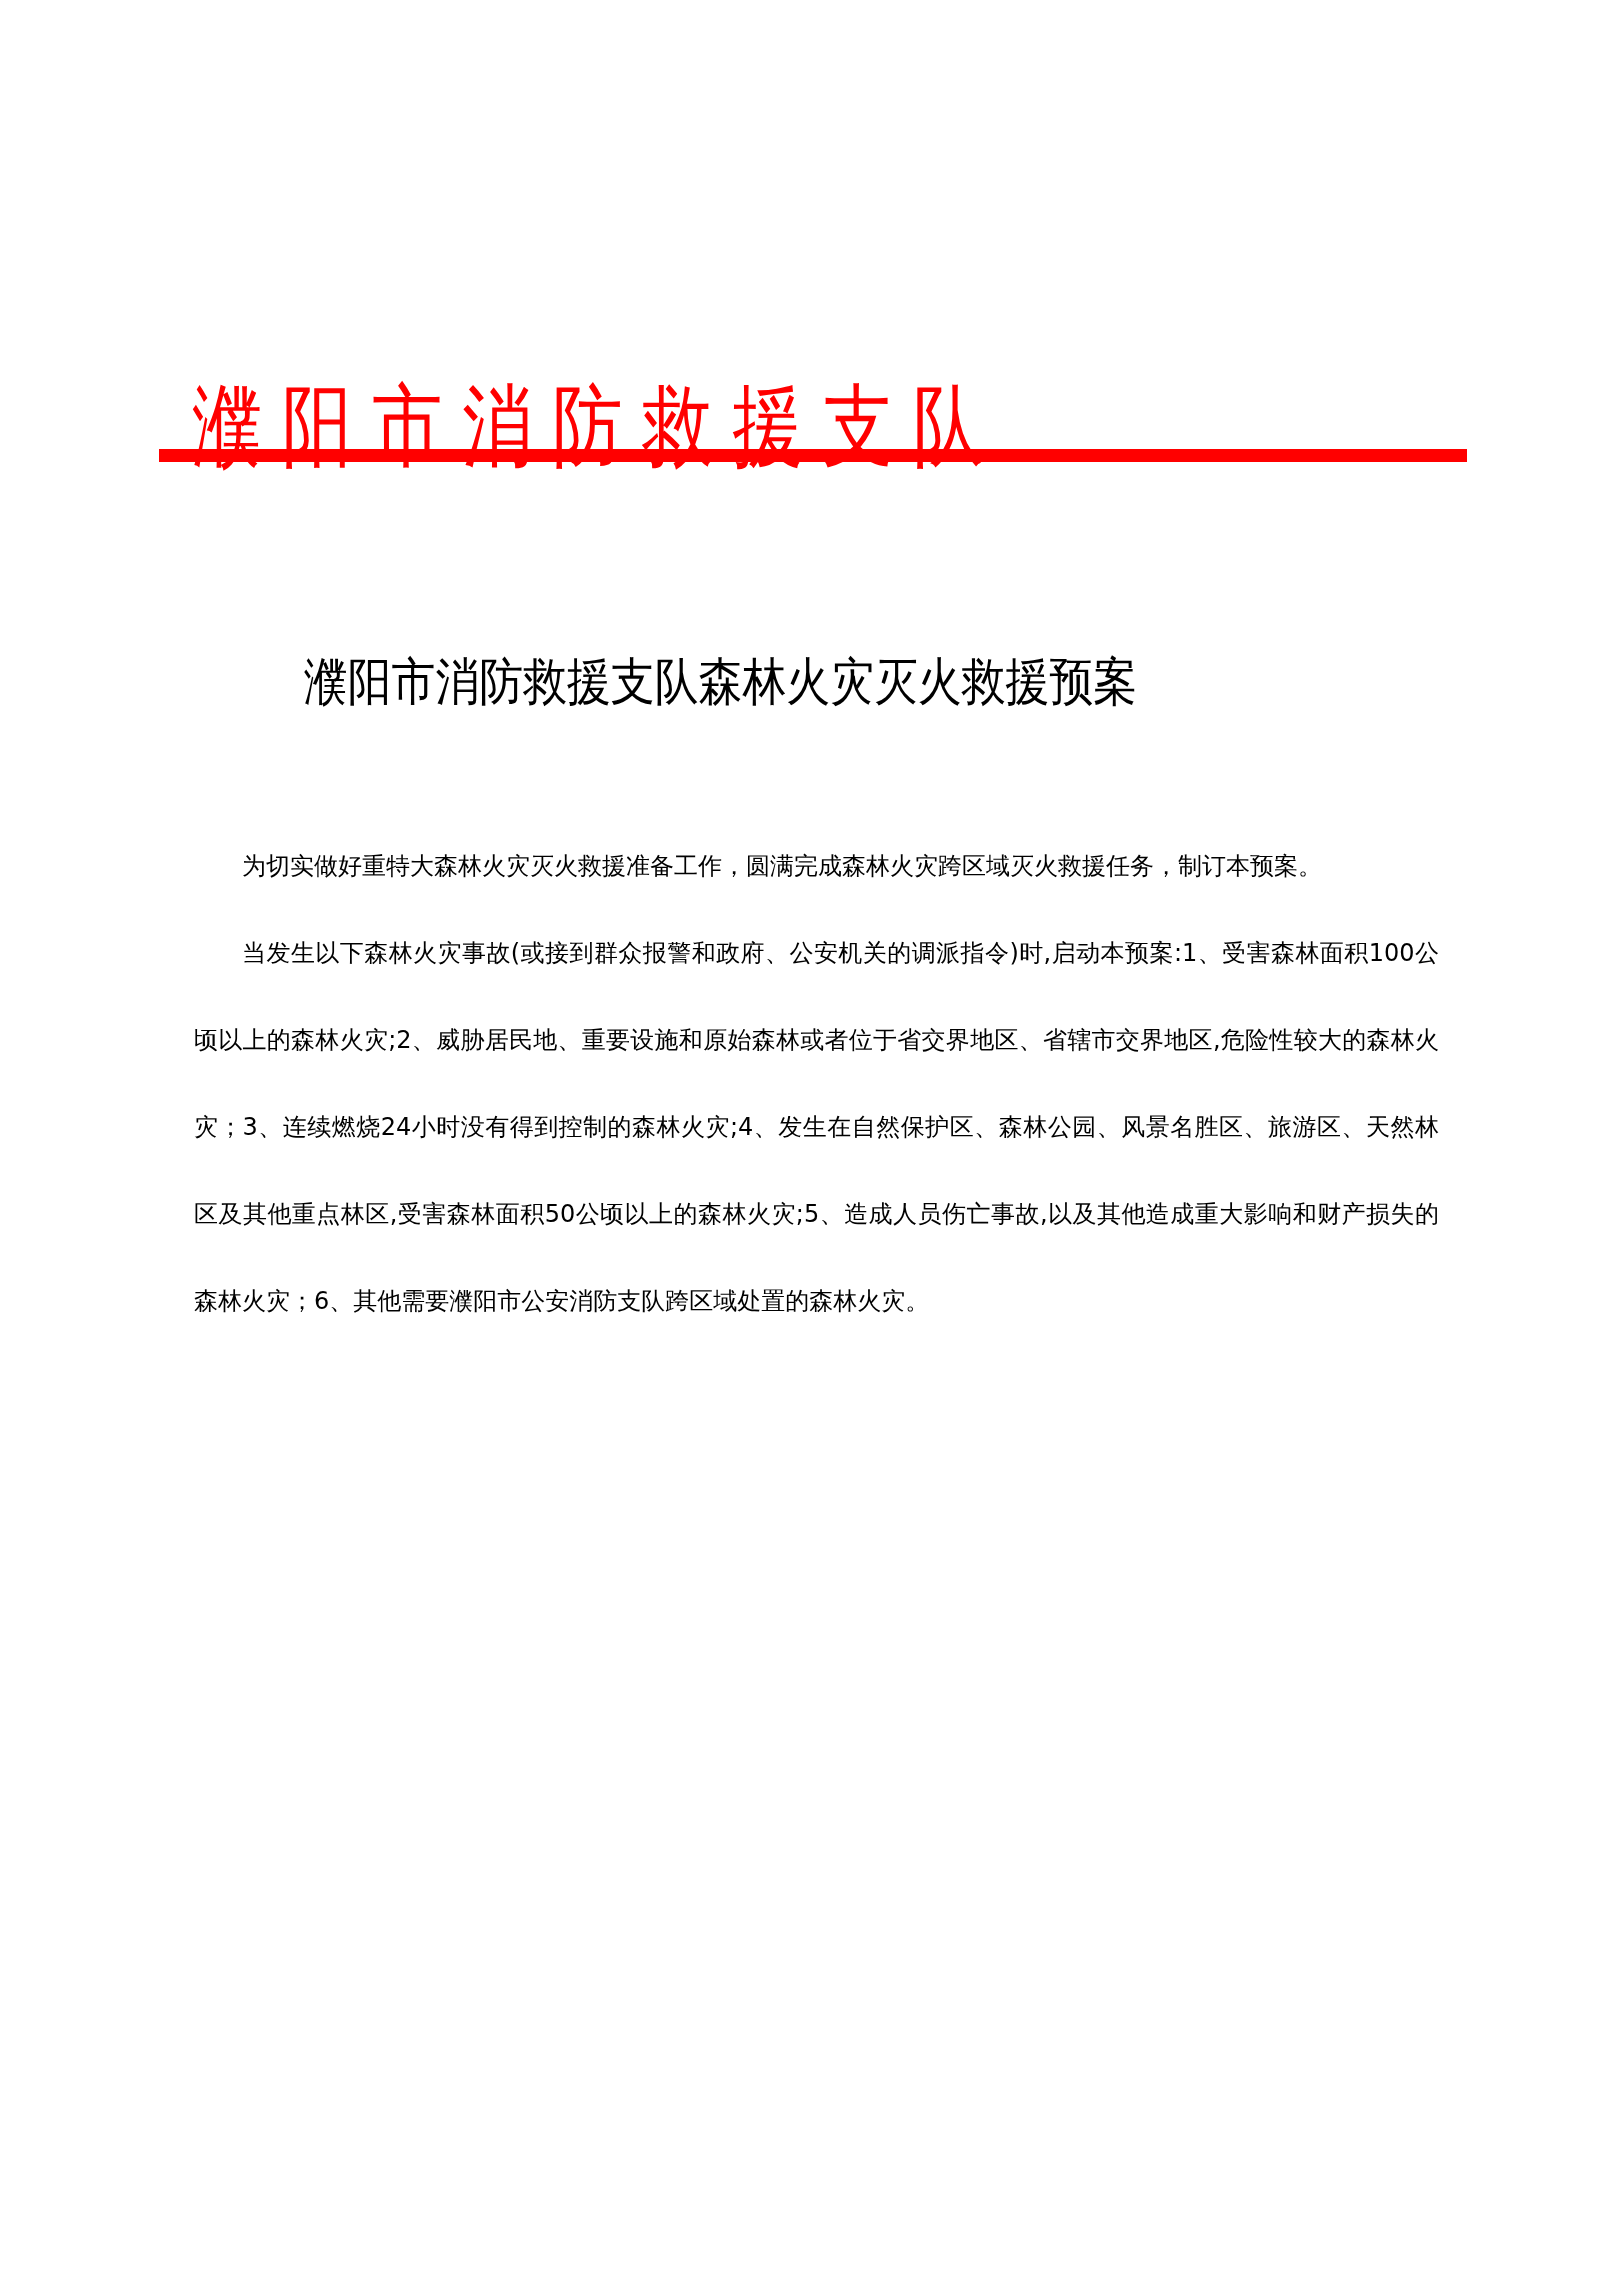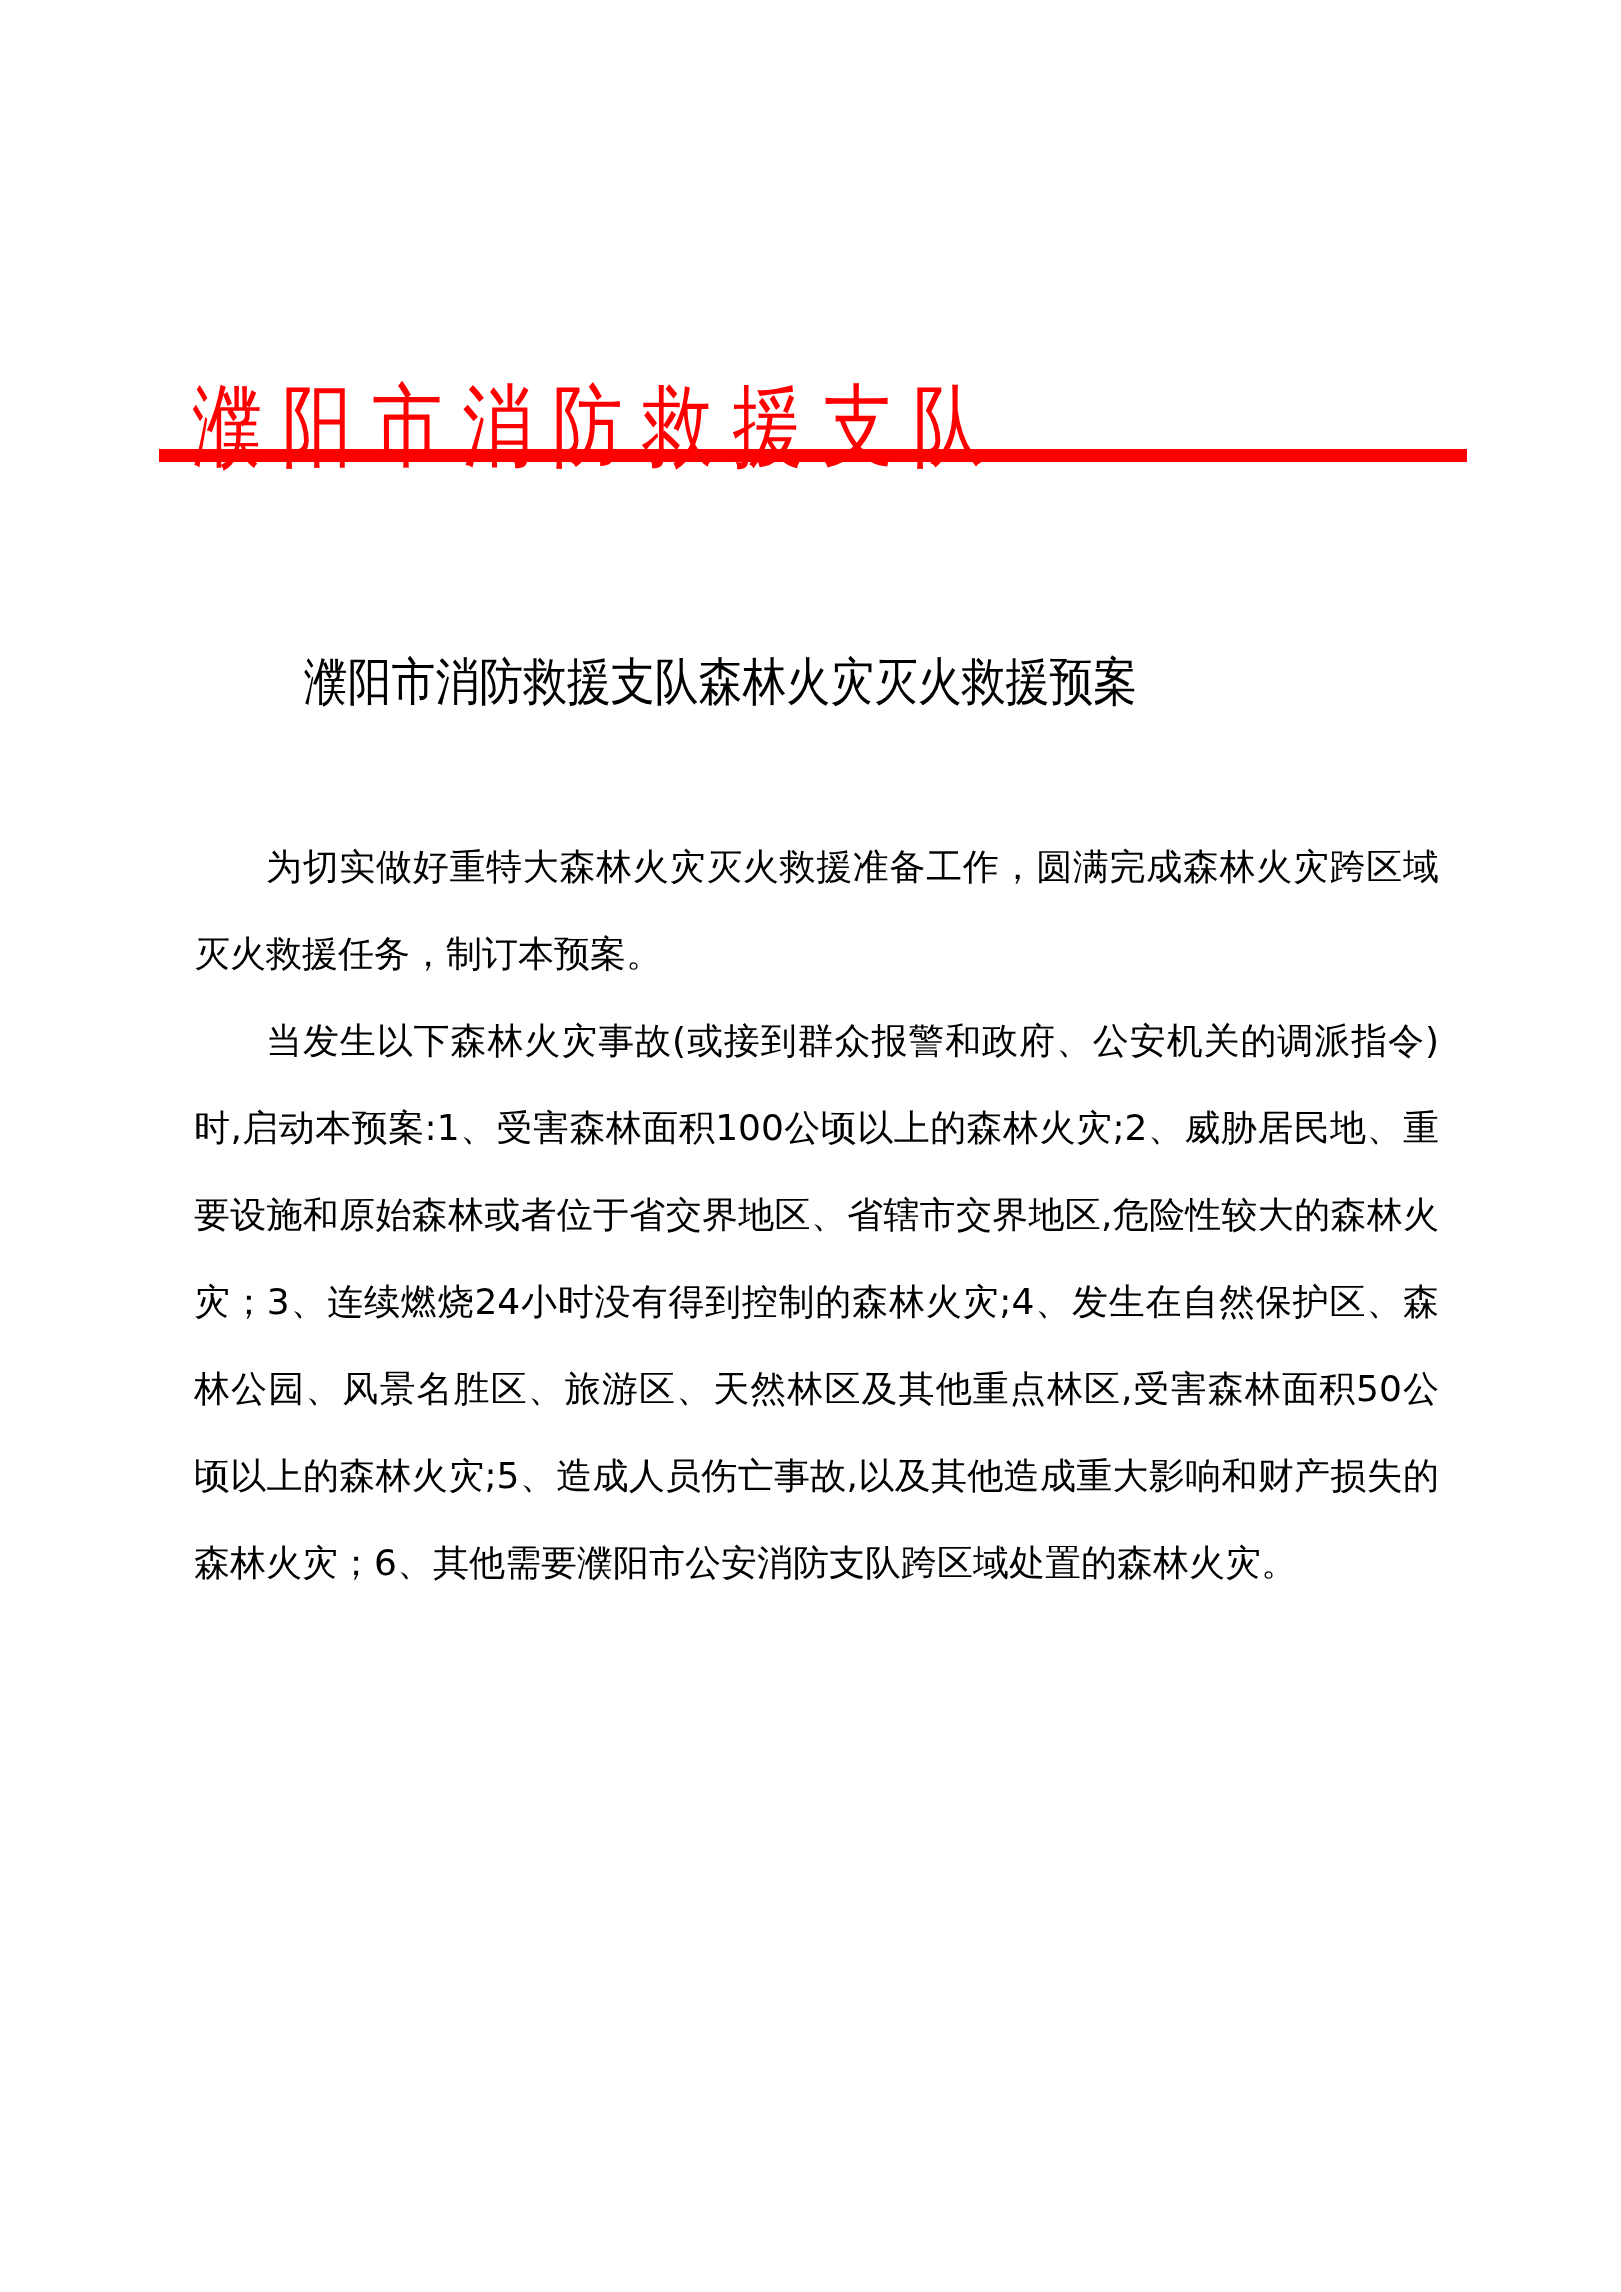--- a/index.html
+++ b/index.html
@@ -54,21 +54,21 @@
     }
     .doc-title span {
       display: inline-block;
       transform: scaleX(0.86);
     }
     .body-text {
       position: absolute;
       left: 194px;
       top: 823px;
       width: 1245px;
-      font-size: 36px;
+      font-size: 24px;
       line-height: 87px;
     }
     .para {
       margin: 0;
       text-indent: 2em;
       text-align: justify;
       text-align-last: left;
       word-break: break-all;
     }
     .heading {

